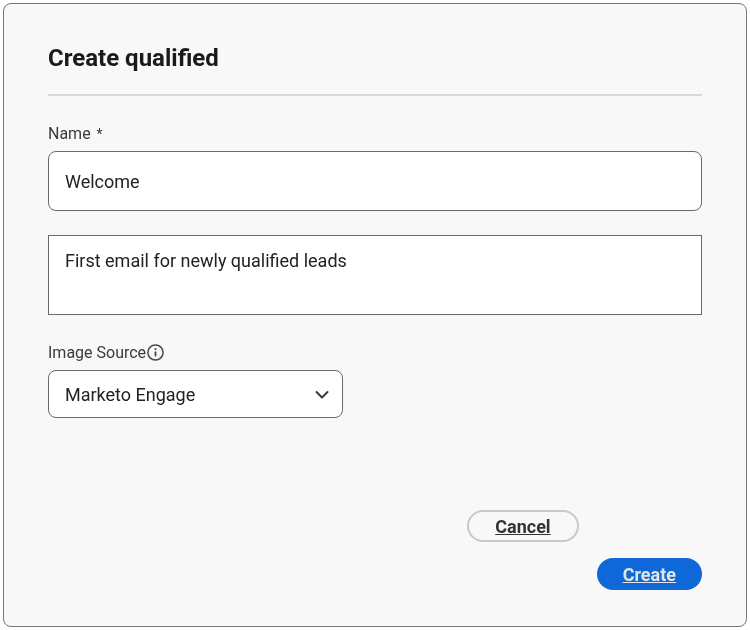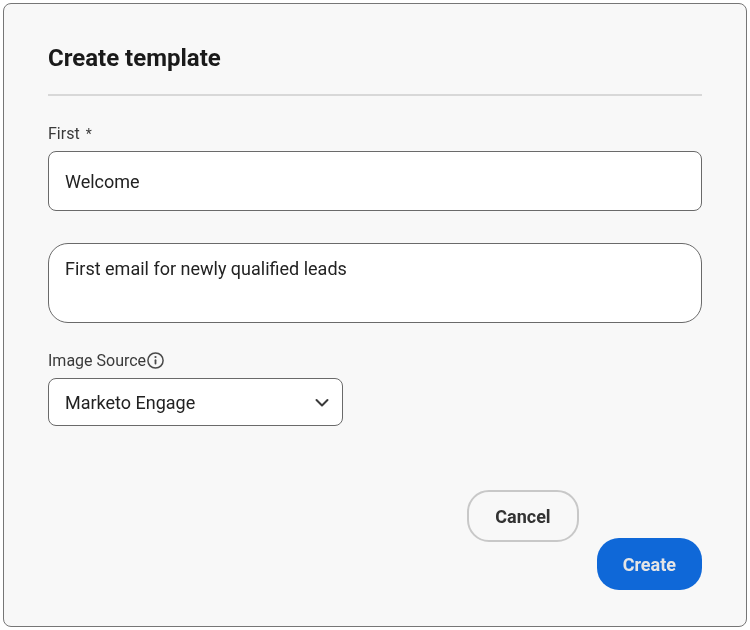--- a/index.html
+++ b/index.html
@@ -61,26 +61,25 @@
       font-family: inherit;
     }
     .textarea-input {
       width: 100%;
       height: 80px;
       padding: 12px 16px;
       font-size: 18px;
       color: #222;
       background: #fff;
       border: 1px solid #6a6a6a;
-      border-radius: 20px;
+      border-radius: 0;
       outline: none;
       resize: none;
       font-family: inherit;
       line-height: 1.4;
-      margin-top: 8px;
     }
     .label-row {
       display: flex;
       align-items: center;
       gap: 0;
       margin-bottom: 8px;
     }
     .label-row .field-label {
       margin-bottom: 0;
     }
@@ -119,53 +118,54 @@
       pointer-events: none;
     }
     .button-row {
       position: absolute;
       bottom: 36px;
       right: 44px;
       display: flex;
       gap: 18px;
     }
     .btn {
-      height: 52px;
+      height: 32px;
       padding: 0 26px;
       border-radius: 22px;
       font-size: 18px;
       font-weight: 700;
       cursor: pointer;
       font-family: inherit;
       border: none;
       display: inline-flex;
       align-items: center;
       justify-content: center;
+      text-decoration: underline;
     }
     .btn-secondary {
       background: #f8f8f8;
       color: #333;
       border: 2px solid #c8c8c8;
     }
     .btn-primary {
       background: #0f68d8;
       color: #e5e5e5;
       margin-top: 48px;
     }
   </style>
 </head>
 <body>
 
 <div class="dialog">
-  <h1 class="dialog-title">Create template</h1>
+  <h1 class="dialog-title">Create qualified</h1>
   <hr class="divider">
 
   <div class="field">
     <label class="field-label">
-      <span>First</span>
+      <span>Name</span>
       <span class="required-mark">*</span>
     </label>
     <input type="text" class="text-input" value="Welcome" style="">
   </div>
 
   <div class="field">
     <textarea class="textarea-input" style="">First email for newly qualified leads</textarea>
   </div>
 
   <div class="field">

